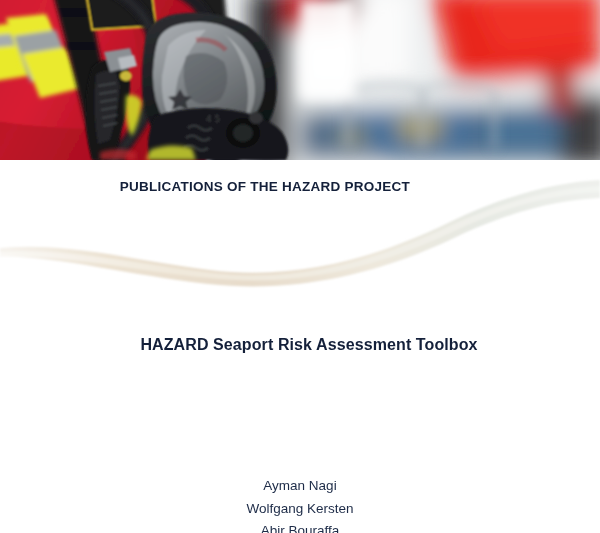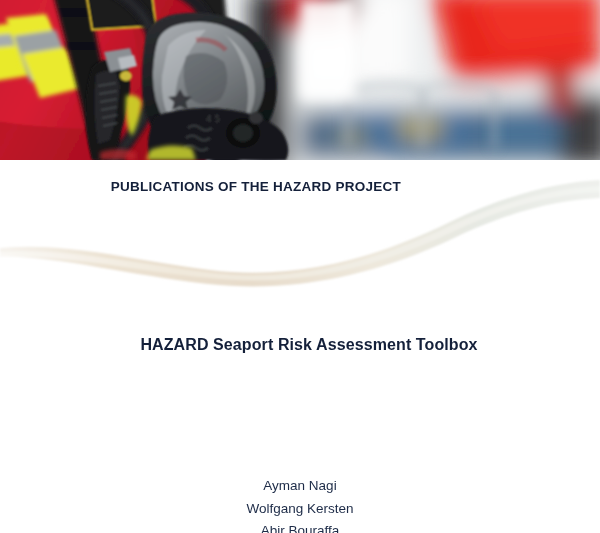--- a/index.html
+++ b/index.html
@@ -46,21 +46,21 @@
   }
   .wave-band svg {
     display: block;
     width: 600px;
     height: 130px;
   }
 
   
   .series-block {
     position: absolute;
-    left: 8px;
+    left: 17px;
     top: 176px;
     width: 496px;
     text-align: center;
   }
   .series-line {
     font-size: 13.5px;
     font-weight: bold;
     letter-spacing: 0.25px;
     color: #14203a;
     line-height: 22px;

